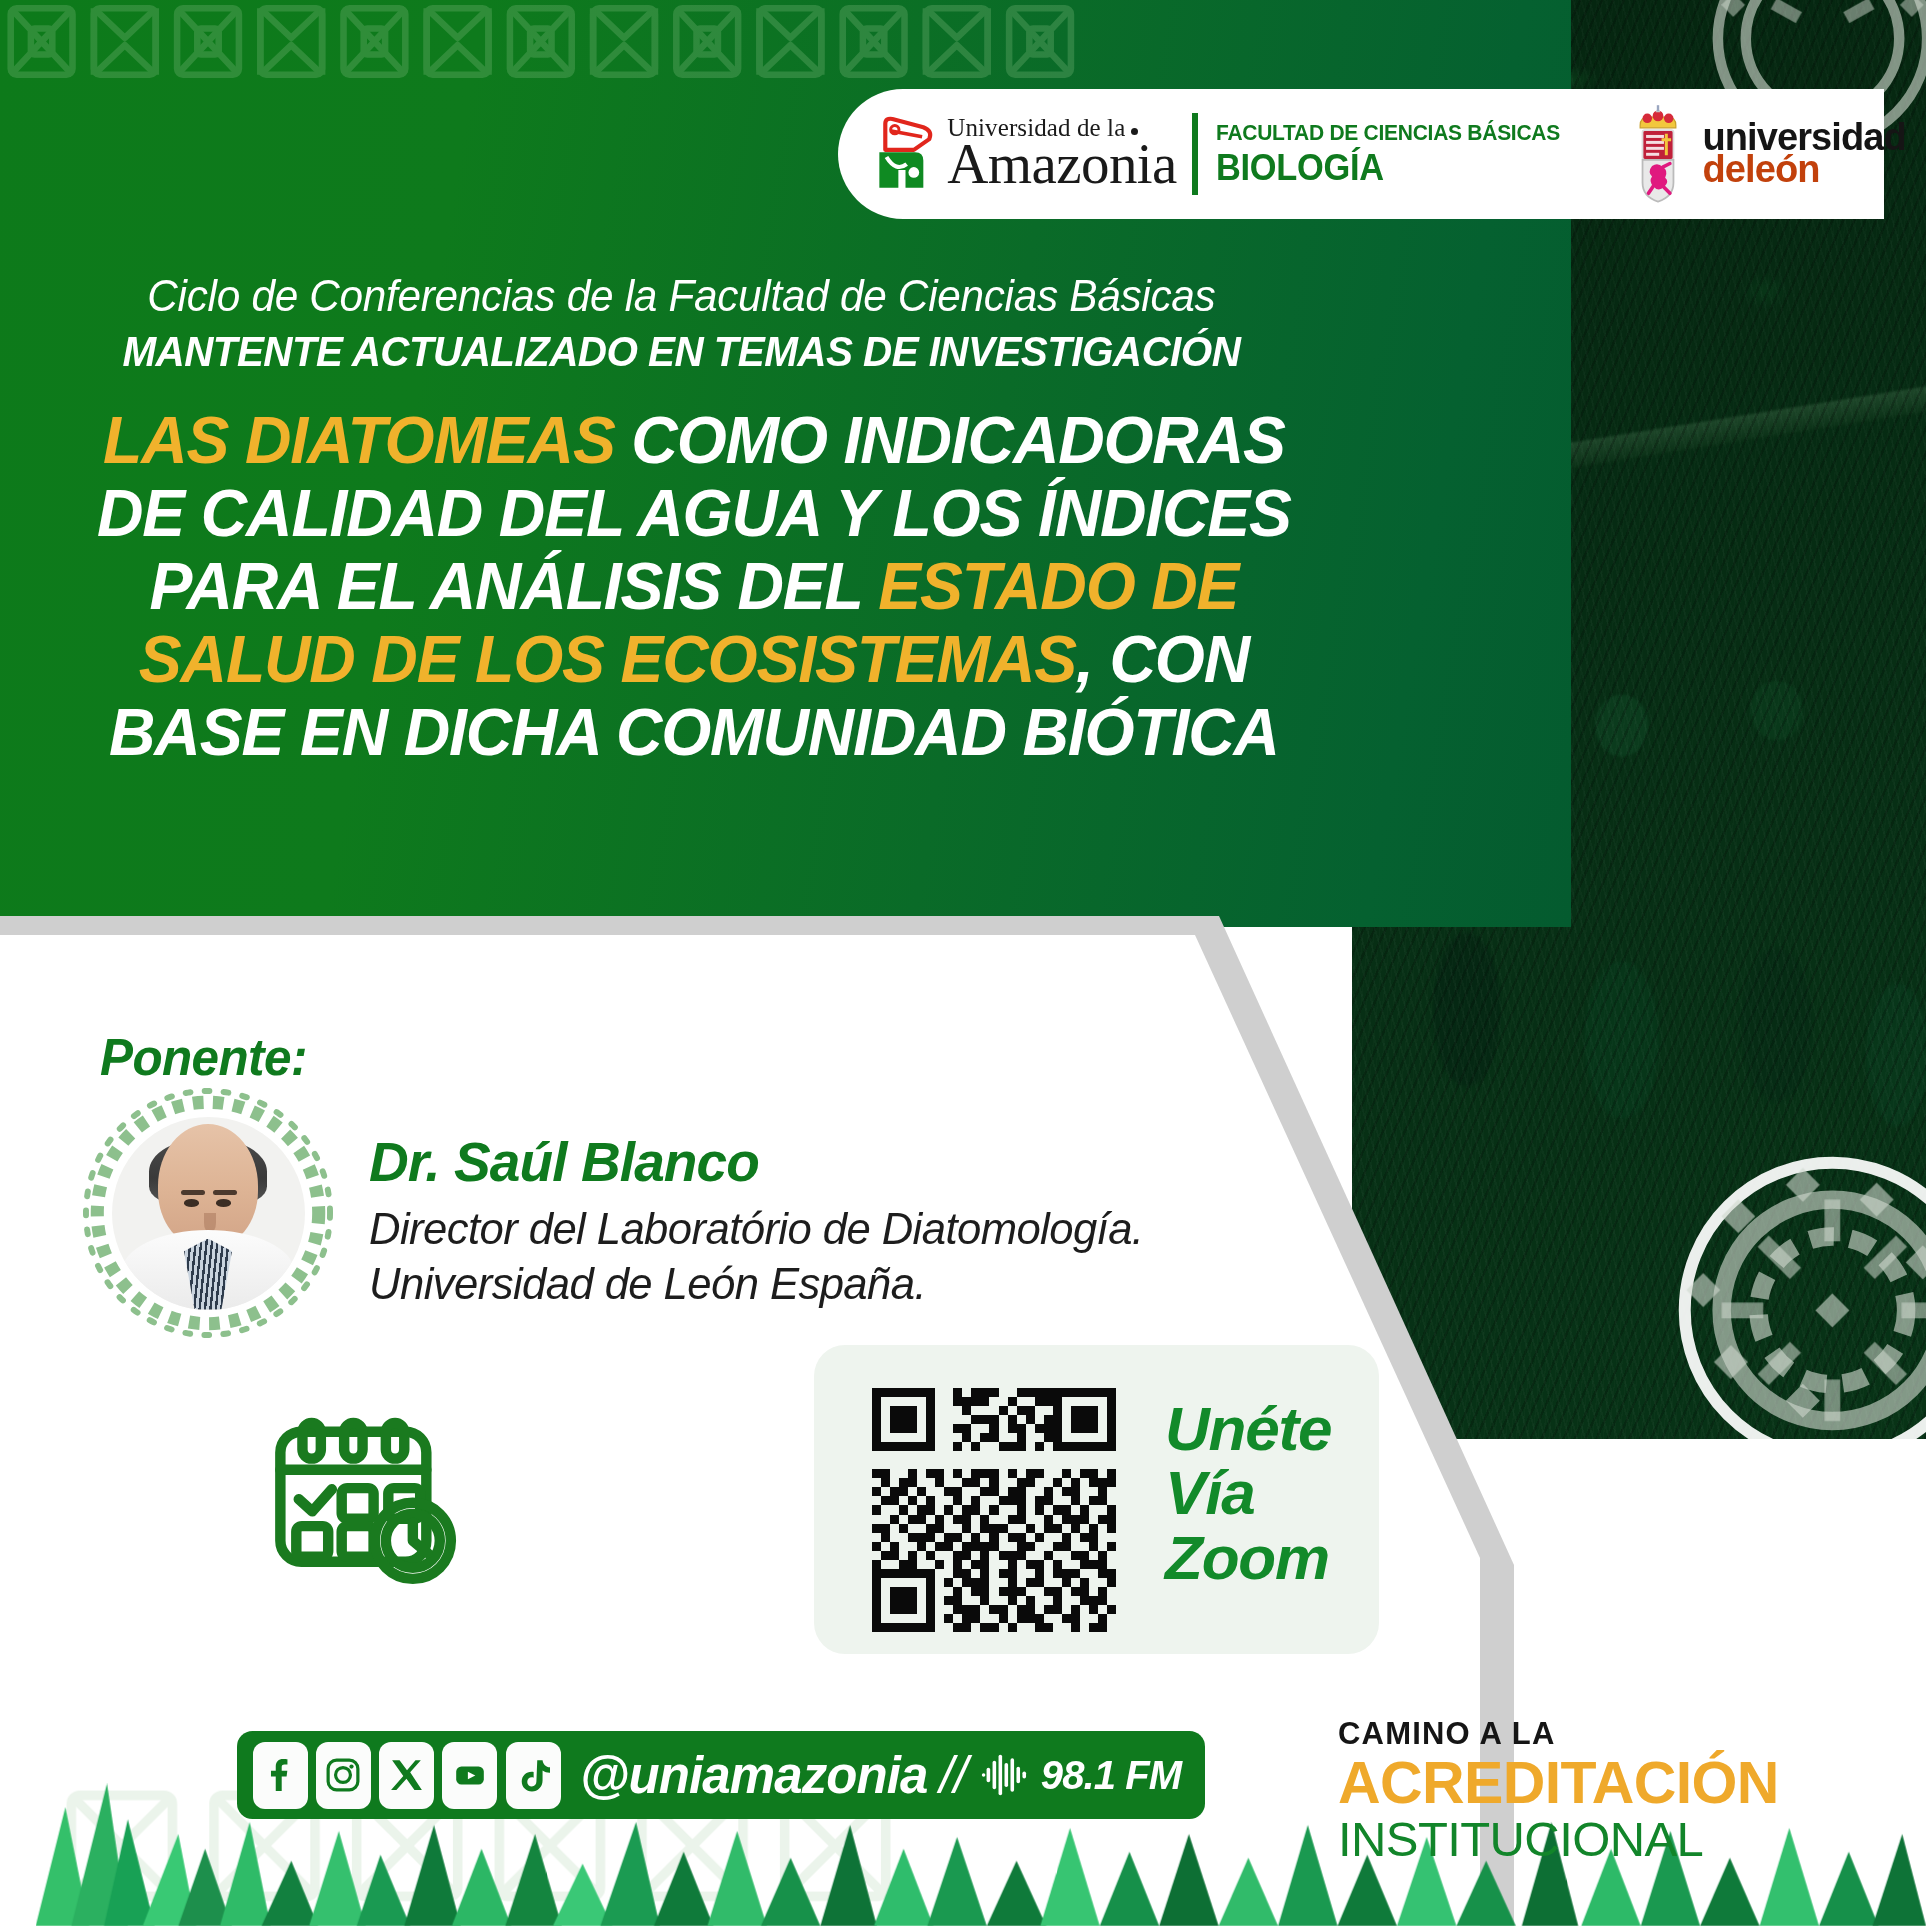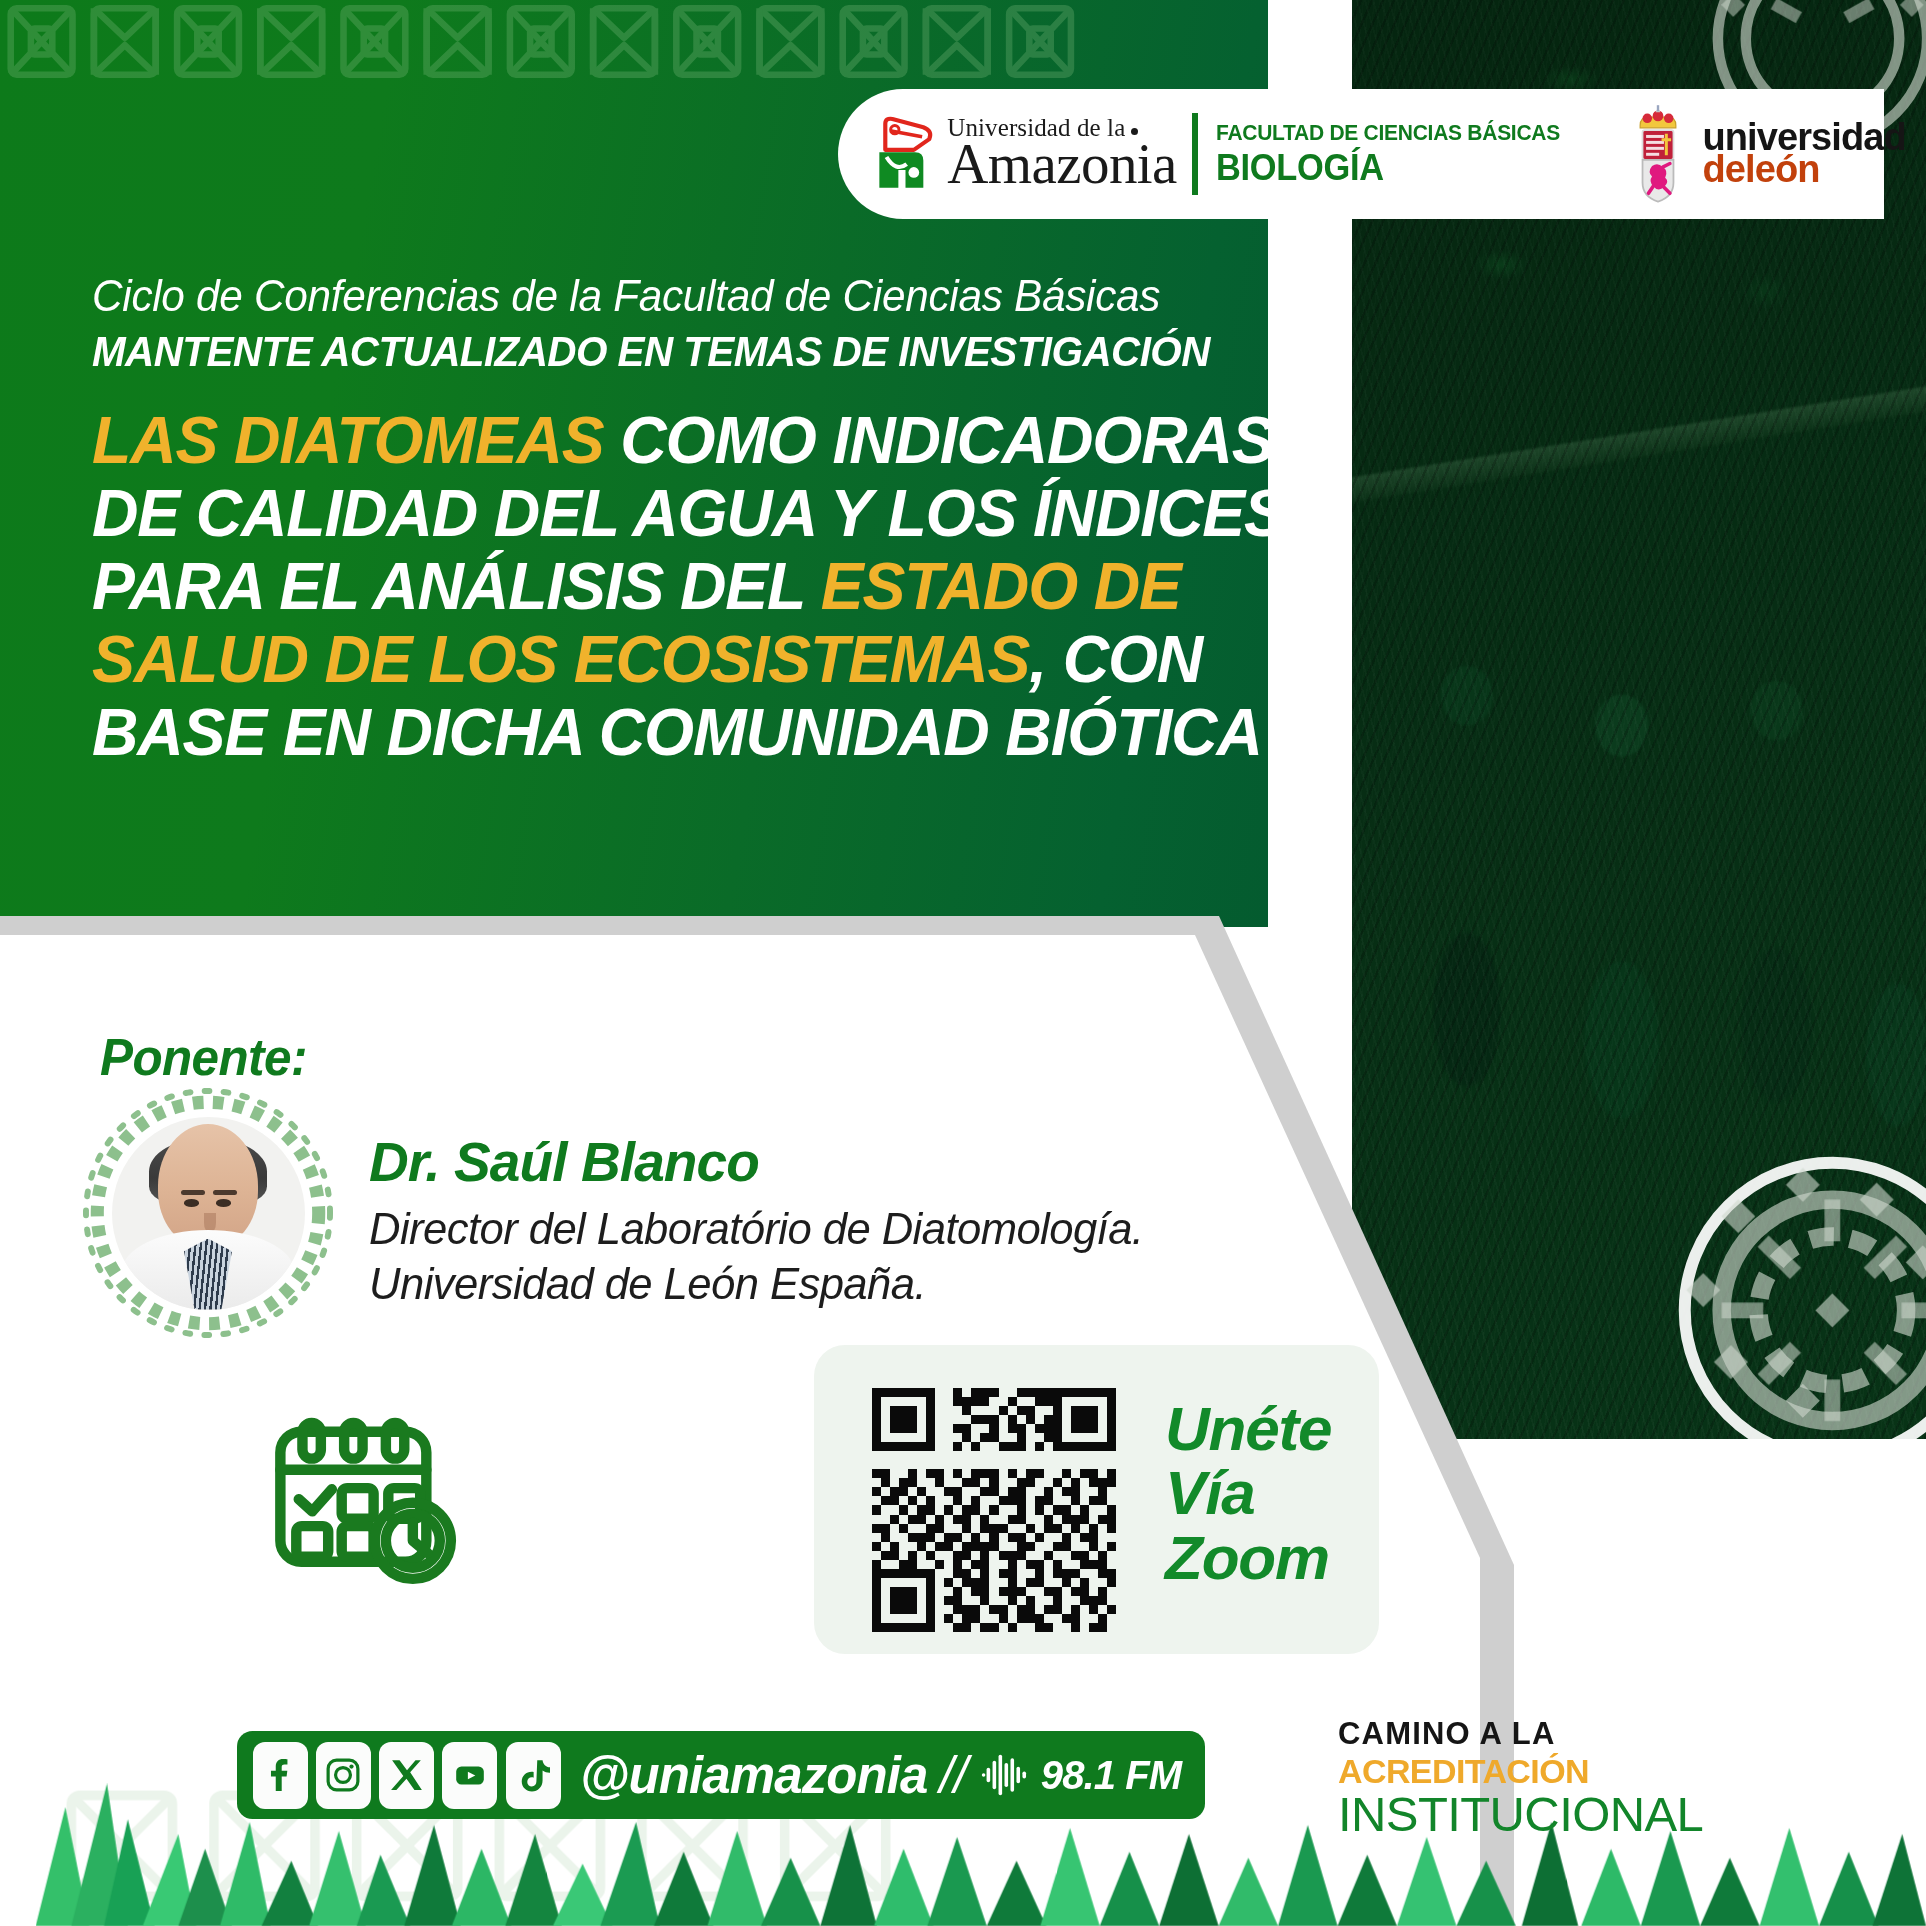--- a/index.html
+++ b/index.html
@@ -83,23 +83,24 @@
   }
   .ring-bot {
     position: absolute; right: -77px; bottom: -42px;
     width: 369px; height: 369px;
   }
   .ring-top svg, .ring-bot svg { width: 100%; height: 100%; }
 
   
   .green-panel {
     position: absolute; left: 0; top: 0;
-    width: 1268px; height: 927px;
+    width: 1571px; height: 927px;
     background: linear-gradient(100deg, #0d7a1a 0%, #0e7a1c 28%, #0a6b28 62%, #056130 88%, #045b2f 100%);
     overflow: hidden;
+    text-align: center;
   }
   .pattern-strip {
     position: absolute; left: 0; top: 0;
     width: 1355px; height: 83px;
     opacity: .30;
   }
   .pattern-strip svg { width: 100%; height: 100%; }
 
   
   .logo-bar {
@@ -345,21 +346,21 @@
   .radio {
     font-style: italic; font-weight: 800;
     font-size: 40px; color: #ffffff; letter-spacing: -0.9px;
     white-space: nowrap;
   }
   .acred {
     position: absolute; left: 1338px; top: 1718px;
     z-index: 15; line-height: 1;
   }
   .ac-1 { font-size: 31px; font-weight: 600; color:#151515; letter-spacing: 1.2px; }
-  .ac-2 { font-size: 34px; font-weight: 800; color:#efa92b; letter-spacing: -0.6px; margin-top: 4.8px; }
+  .ac-2 { font-size: 59px; font-weight: 800; color:#efa92b; letter-spacing: -0.6px; margin-top: 4.8px; }
   .ac-3 { font-size: 49px; font-weight: 500; color:#12852a; letter-spacing: -0.6px; margin-top: 2.4px; }
 </style>
 </head>
 <body>
 
 <div id="poster">
 
   <div class="photo-col">
     <div class="photo-img"></div>
     <div class="photo-canopy"></div>

